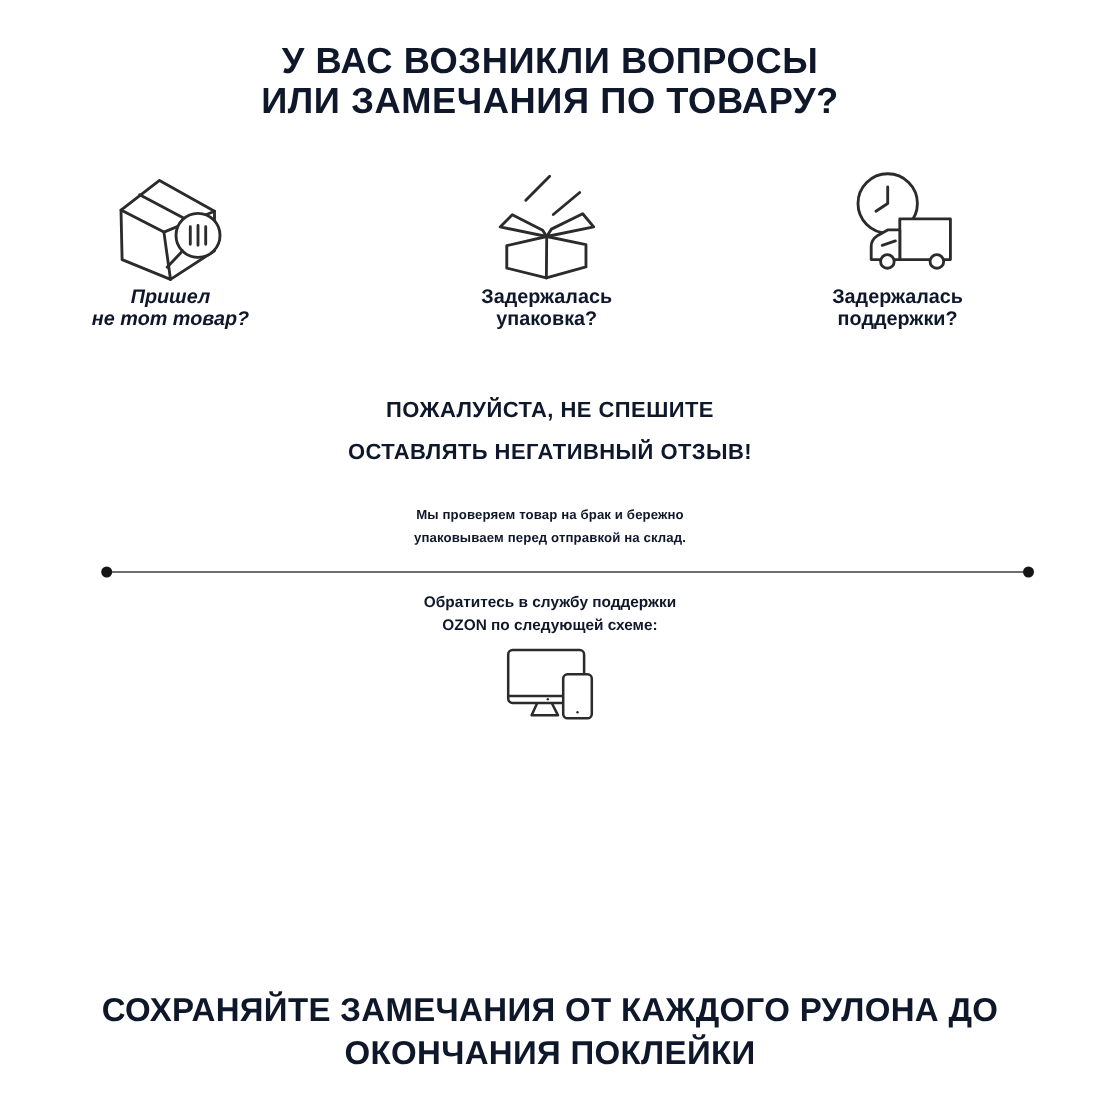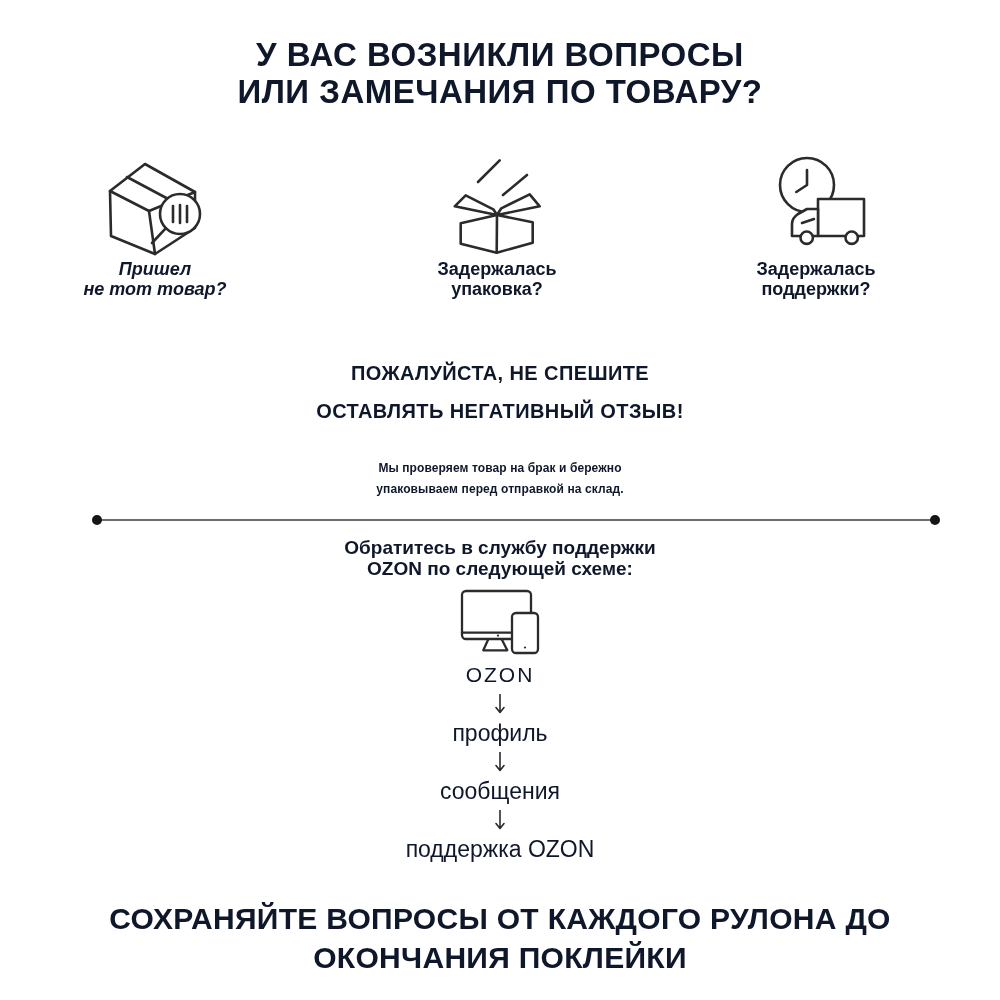--- a/index.html
+++ b/index.html
@@ -5,21 +5,21 @@
   html,body { margin:0; padding:0; background:#ffffff; }
   .canvas {
     position:relative; width:1000px; height:1000px; margin:6px auto;
     background:#ffffff; color:#0f172a;
     font-family:"Liberation Sans", sans-serif; overflow:hidden;
   }
   .center-text { position:absolute; left:0; width:1000px; text-align:center; white-space:pre-line; }
   .title        { top:30px;  font-size:33px; line-height:37px; font-weight:700; letter-spacing:.5px; }
   .plea-heading { top:348px; font-size:20px; line-height:38px; font-weight:700; letter-spacing:.4px; }
   .plea-note    { top:452px; font-size:12px; line-height:21px; font-weight:700; letter-spacing:.1px; }
-  .support-intro{ top:531px; font-size:19px; line-height:21px; font-weight:700; }
+  .support-intro{ top:531px; font-size:14px; line-height:21px; font-weight:700; }
   .footer-heading{ top:893px; font-size:30px; line-height:39px; font-weight:700; letter-spacing:.3px; }
 
   .issue { position:absolute; top:150px; width:240px; text-align:center; }
   .issue-1 { left:35px;font-style:italic; } .issue-2 { left:377px; } .issue-3 { left:696px; }
   .icon-wrap { height:104px; display:flex; align-items:flex-start; justify-content:center; }
   .issue-label { font-size:18px; line-height:19.5px; font-weight:700; white-space:pre-line; }
 
   .oicon { stroke:#2b2b2b; fill:none; stroke-width:2.6; stroke-linecap:round; stroke-linejoin:round; }
   .oicon .wfill { fill:#ffffff; }
   .oicon .solid { fill:#2b2b2b; stroke:none; }
@@ -104,32 +104,17 @@
 
   <svg class="device oicon" width="90" height="72" viewBox="0 0 90 72" style="stroke-width:2.3">
     <rect x="7" y="5" width="69" height="48" rx="4"></rect>
     <path d="M7,46.7 L76,46.7"></path>
     <circle class="solid" cx="43" cy="49.6" r="1.1"></circle>
     <path d="M33.3,53.3 L28.3,64.3 L52.3,64.3 L46.7,53.3"></path>
     <rect class="wfill" x="57" y="27" width="26" height="40" rx="4" stroke="#2b2b2b"></rect>
     <circle class="solid" cx="70" cy="61.5" r="1.1"></circle>
   </svg>
 
-  <div class="flow">
-    <span class="step step-ozon">OZON</span>
-    <svg class="arrow" width="12" height="20" viewBox="0 0 12 20">
-        <path d="M6,0 L6,18 M2,13.5 L6,18.5 L10,13.5" fill="none" stroke="#2b2b2b" stroke-width="1.6" stroke-linecap="round" stroke-linejoin="round"></path>
-      </svg>
-    <span class="step">профиль</span>
-    <svg class="arrow" width="12" height="20" viewBox="0 0 12 20">
-        <path d="M6,0 L6,18 M2,13.5 L6,18.5 L10,13.5" fill="none" stroke="#2b2b2b" stroke-width="1.6" stroke-linecap="round" stroke-linejoin="round"></path>
-      </svg>
-    <span class="step">сообщения</span>
-    <svg class="arrow" width="12" height="20" viewBox="0 0 12 20">
-        <path d="M6,0 L6,18 M2,13.5 L6,18.5 L10,13.5" fill="none" stroke="#2b2b2b" stroke-width="1.6" stroke-linecap="round" stroke-linejoin="round"></path>
-      </svg>
-    <span class="step">поддержка OZON</span>
-  </div>
 
-  <div class="center-text footer-heading">СОХРАНЯЙТЕ ВОПРОСЫ ОТ КАЖДОГО РУЛОНА ДО
+  <div class="center-text footer-heading">СОХРАНЯЙТЕ ЗАМЕЧАНИЯ ОТ КАЖДОГО РУЛОНА ДО
 ОКОНЧАНИЯ ПОКЛЕЙКИ</div>
 
 </div>
 
 </body></html>

